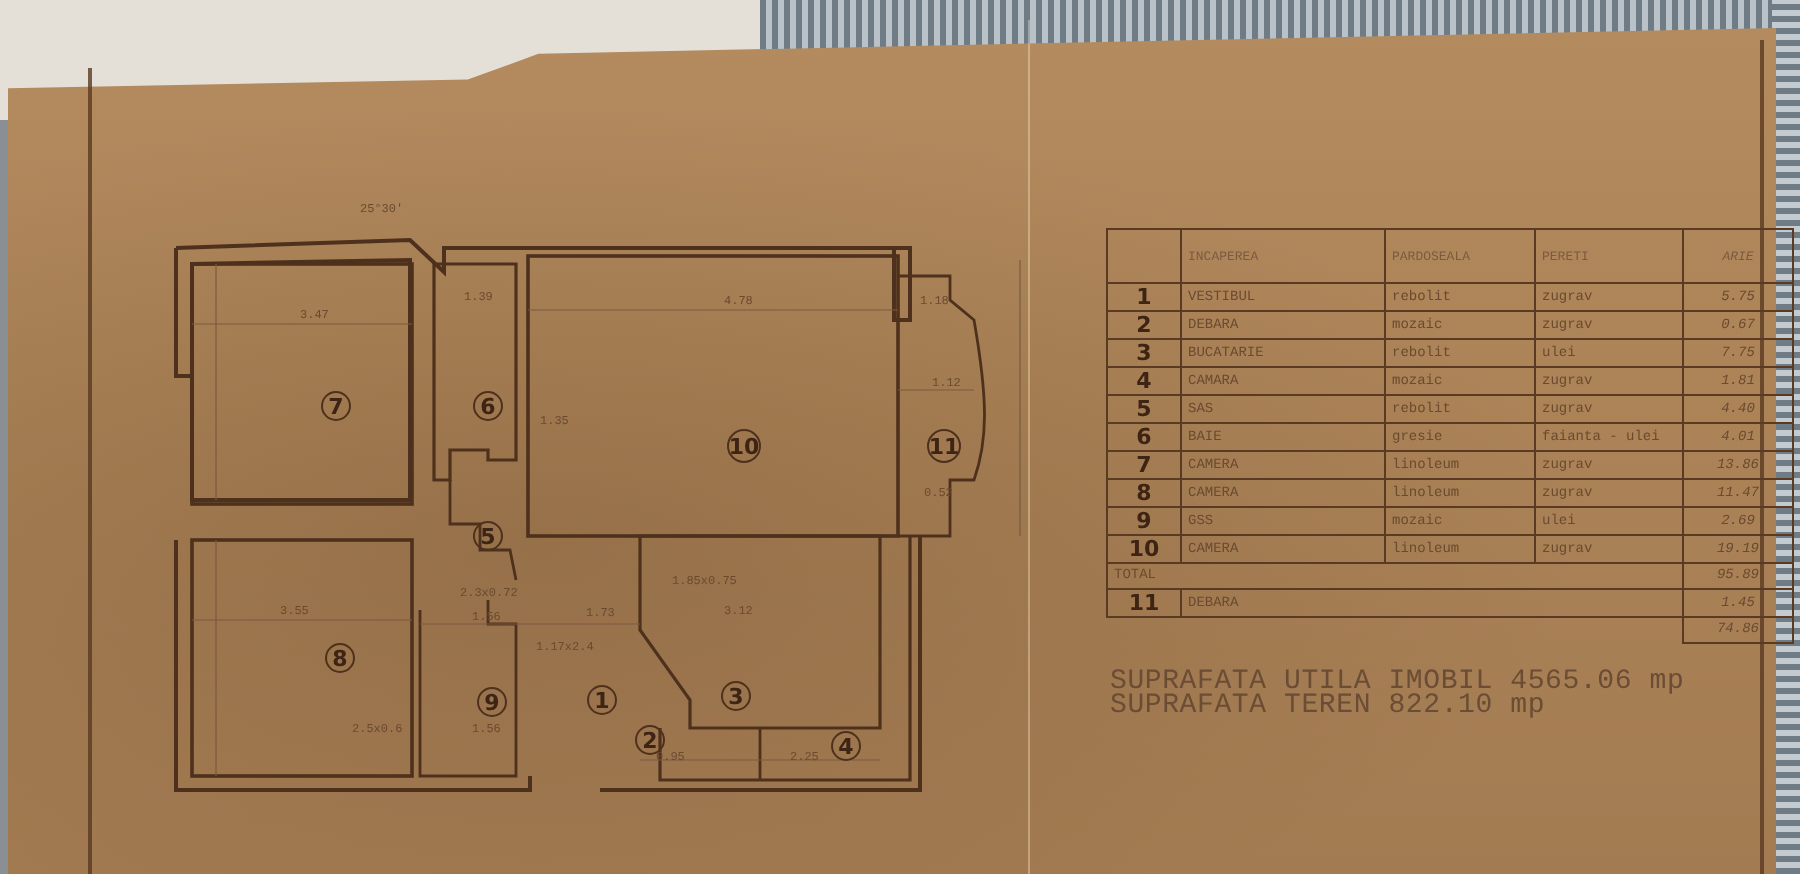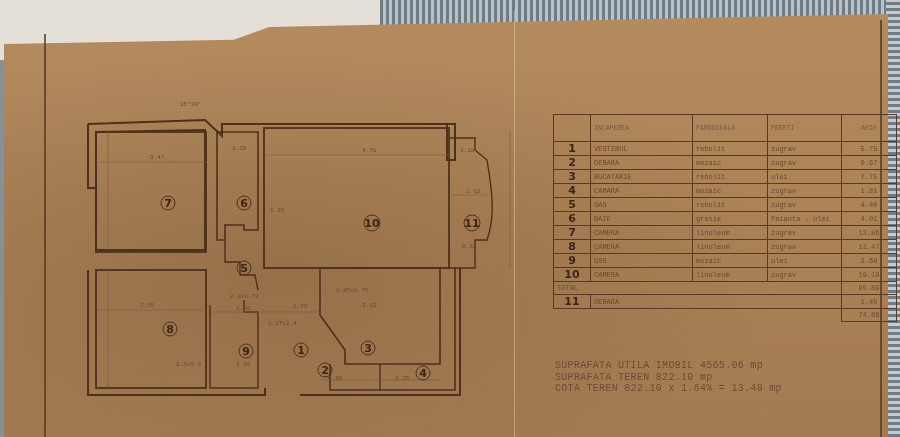--- a/index.html
+++ b/index.html
@@ -14,23 +14,23 @@
   .frame-r{position:absolute;left:880px;top:20px;width:2px;height:417px;background:#5a3a22;opacity:.8;}
   .fold{position:absolute;left:514px;top:10px;width:1px;height:427px;background:rgba(255,240,210,.35);}
   svg.plan{position:absolute;left:0;top:0;}
   .room-num{font-family:"DejaVu Sans",sans-serif;font-size:11px;fill:#3d2414;font-weight:bold;}
   .dim{font-family:"Liberation Mono",monospace;font-size:6px;fill:#6b4a30;}
   
   .tbl{position:absolute;left:553px;top:114px;border-collapse:collapse;color:#6a4a30;font-family:"Liberation Mono",monospace;}
   .tbl td,.tbl th{border:1.5px solid #5a3a22;padding:0 3px;height:12px;font-size:7px;font-weight:normal;text-align:left;white-space:nowrap;}
   .tbl th{height:26px;font-size:6.5px;color:#7a5a40;}
   .tbl .n{font-family:"DejaVu Sans",sans-serif;font-size:11px;font-weight:bold;color:#3d2414;text-align:center;width:30px;}
-  .tbl .c2{width:95px;} .tbl .c3{width:68px;} .tbl .c4{width:67px;} .tbl .c5{width:48px;text-align:center;}
+  .tbl .c2{width:95px;} .tbl .c3{width:68px;} .tbl .c4{width:67px;} .tbl .c5{width:48px;text-align:center;font-style:italic;}
   .tbl .total-label{text-align:left;}
-  .summary{position:absolute;left:555px;top:360px;color:#6b4c34;font-family:"Liberation Mono",monospace;font-size:10px;line-height:11.5px;letter-spacing:.3px;}
+  .summary{position:absolute;left:555px;top:336px;color:#6b4c34;font-family:"Liberation Mono",monospace;font-size:14px;line-height:11.5px;letter-spacing:.3px;}
   .summary div{white-space:nowrap;}
 </style>
 </head>
 <body>
 
 <div class="bg-white"></div>
 <div class="bg-fabric"></div>
 <div class="bg-fabric-r"></div>
 <div class="paper"></div>
 <div class="frame-l"></div>
@@ -214,14 +214,13 @@
   <tr>
         <td colspan="4" style="border:none"></td>
         <td class="c5">74.86</td>
       </tr>
 </tbody>
   </table>
 
 <div class="summary">
   <div>SUPRAFATA UTILA IMOBIL 4565.06 mp</div>
   <div>SUPRAFATA TEREN   822.10 mp</div>
-  <div>COTA TEREN  822.10 x 1.64% = 13.48 mp</div>
 </div>
 
 </body></html>

